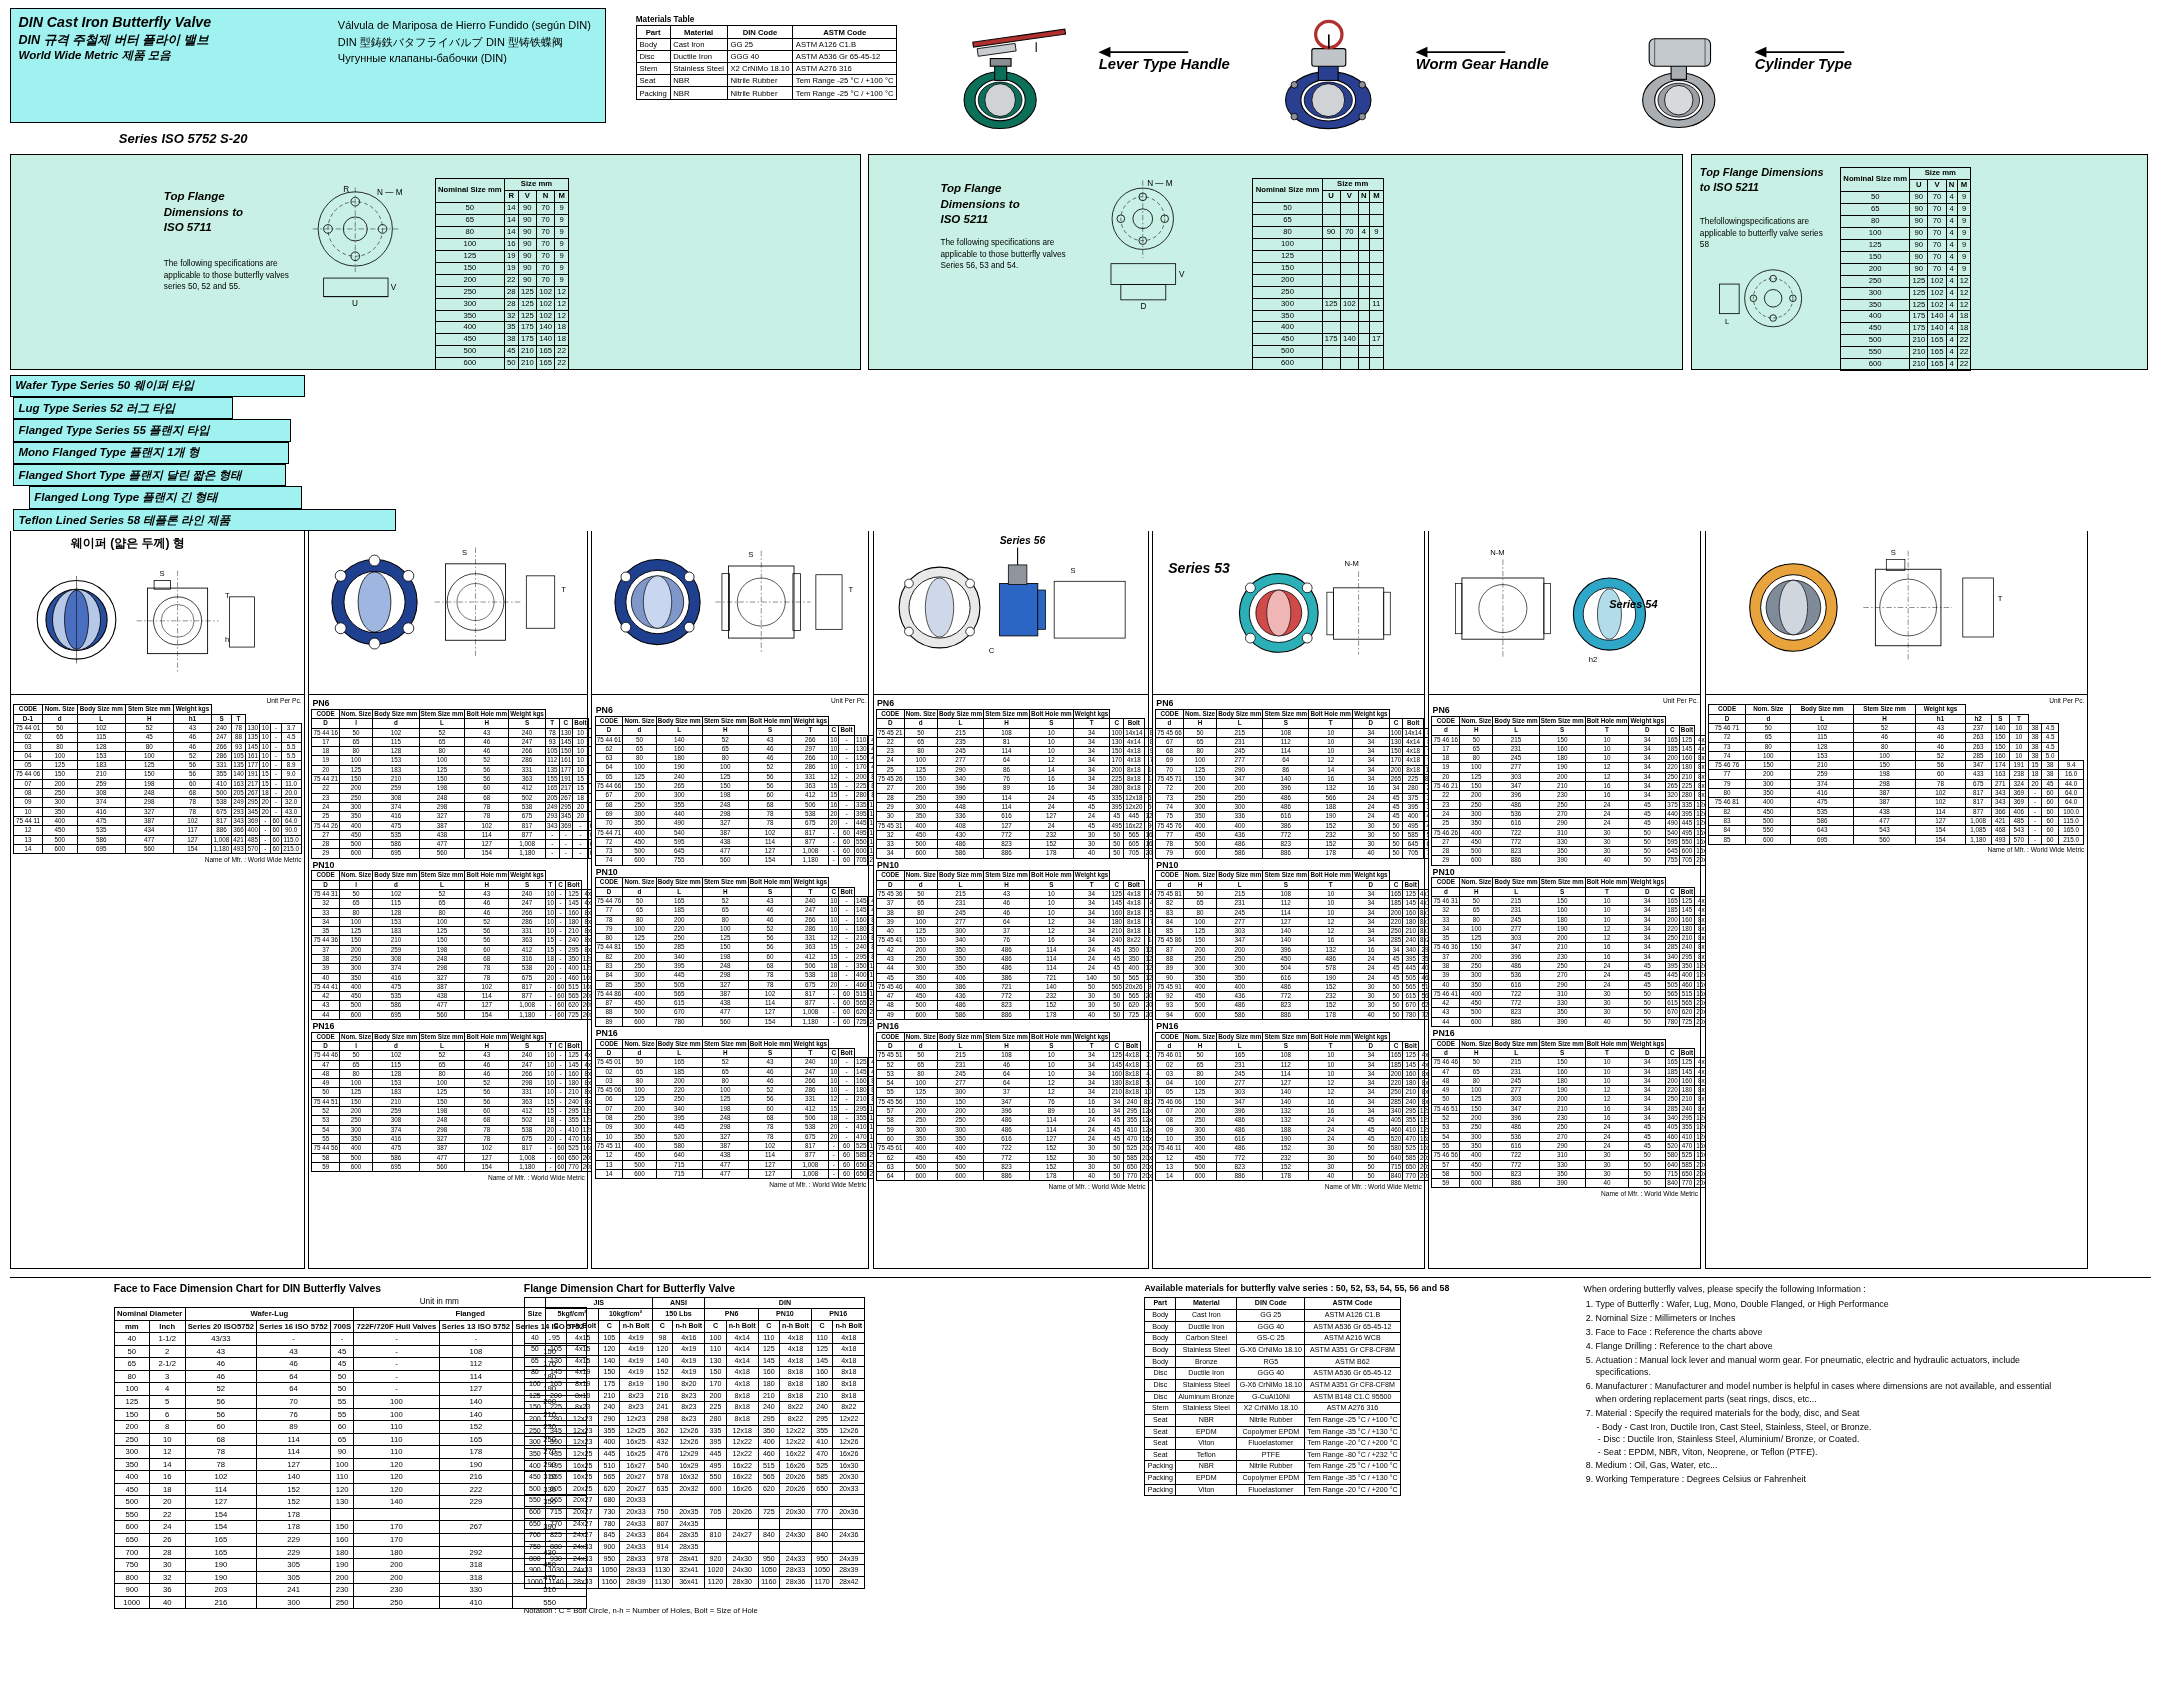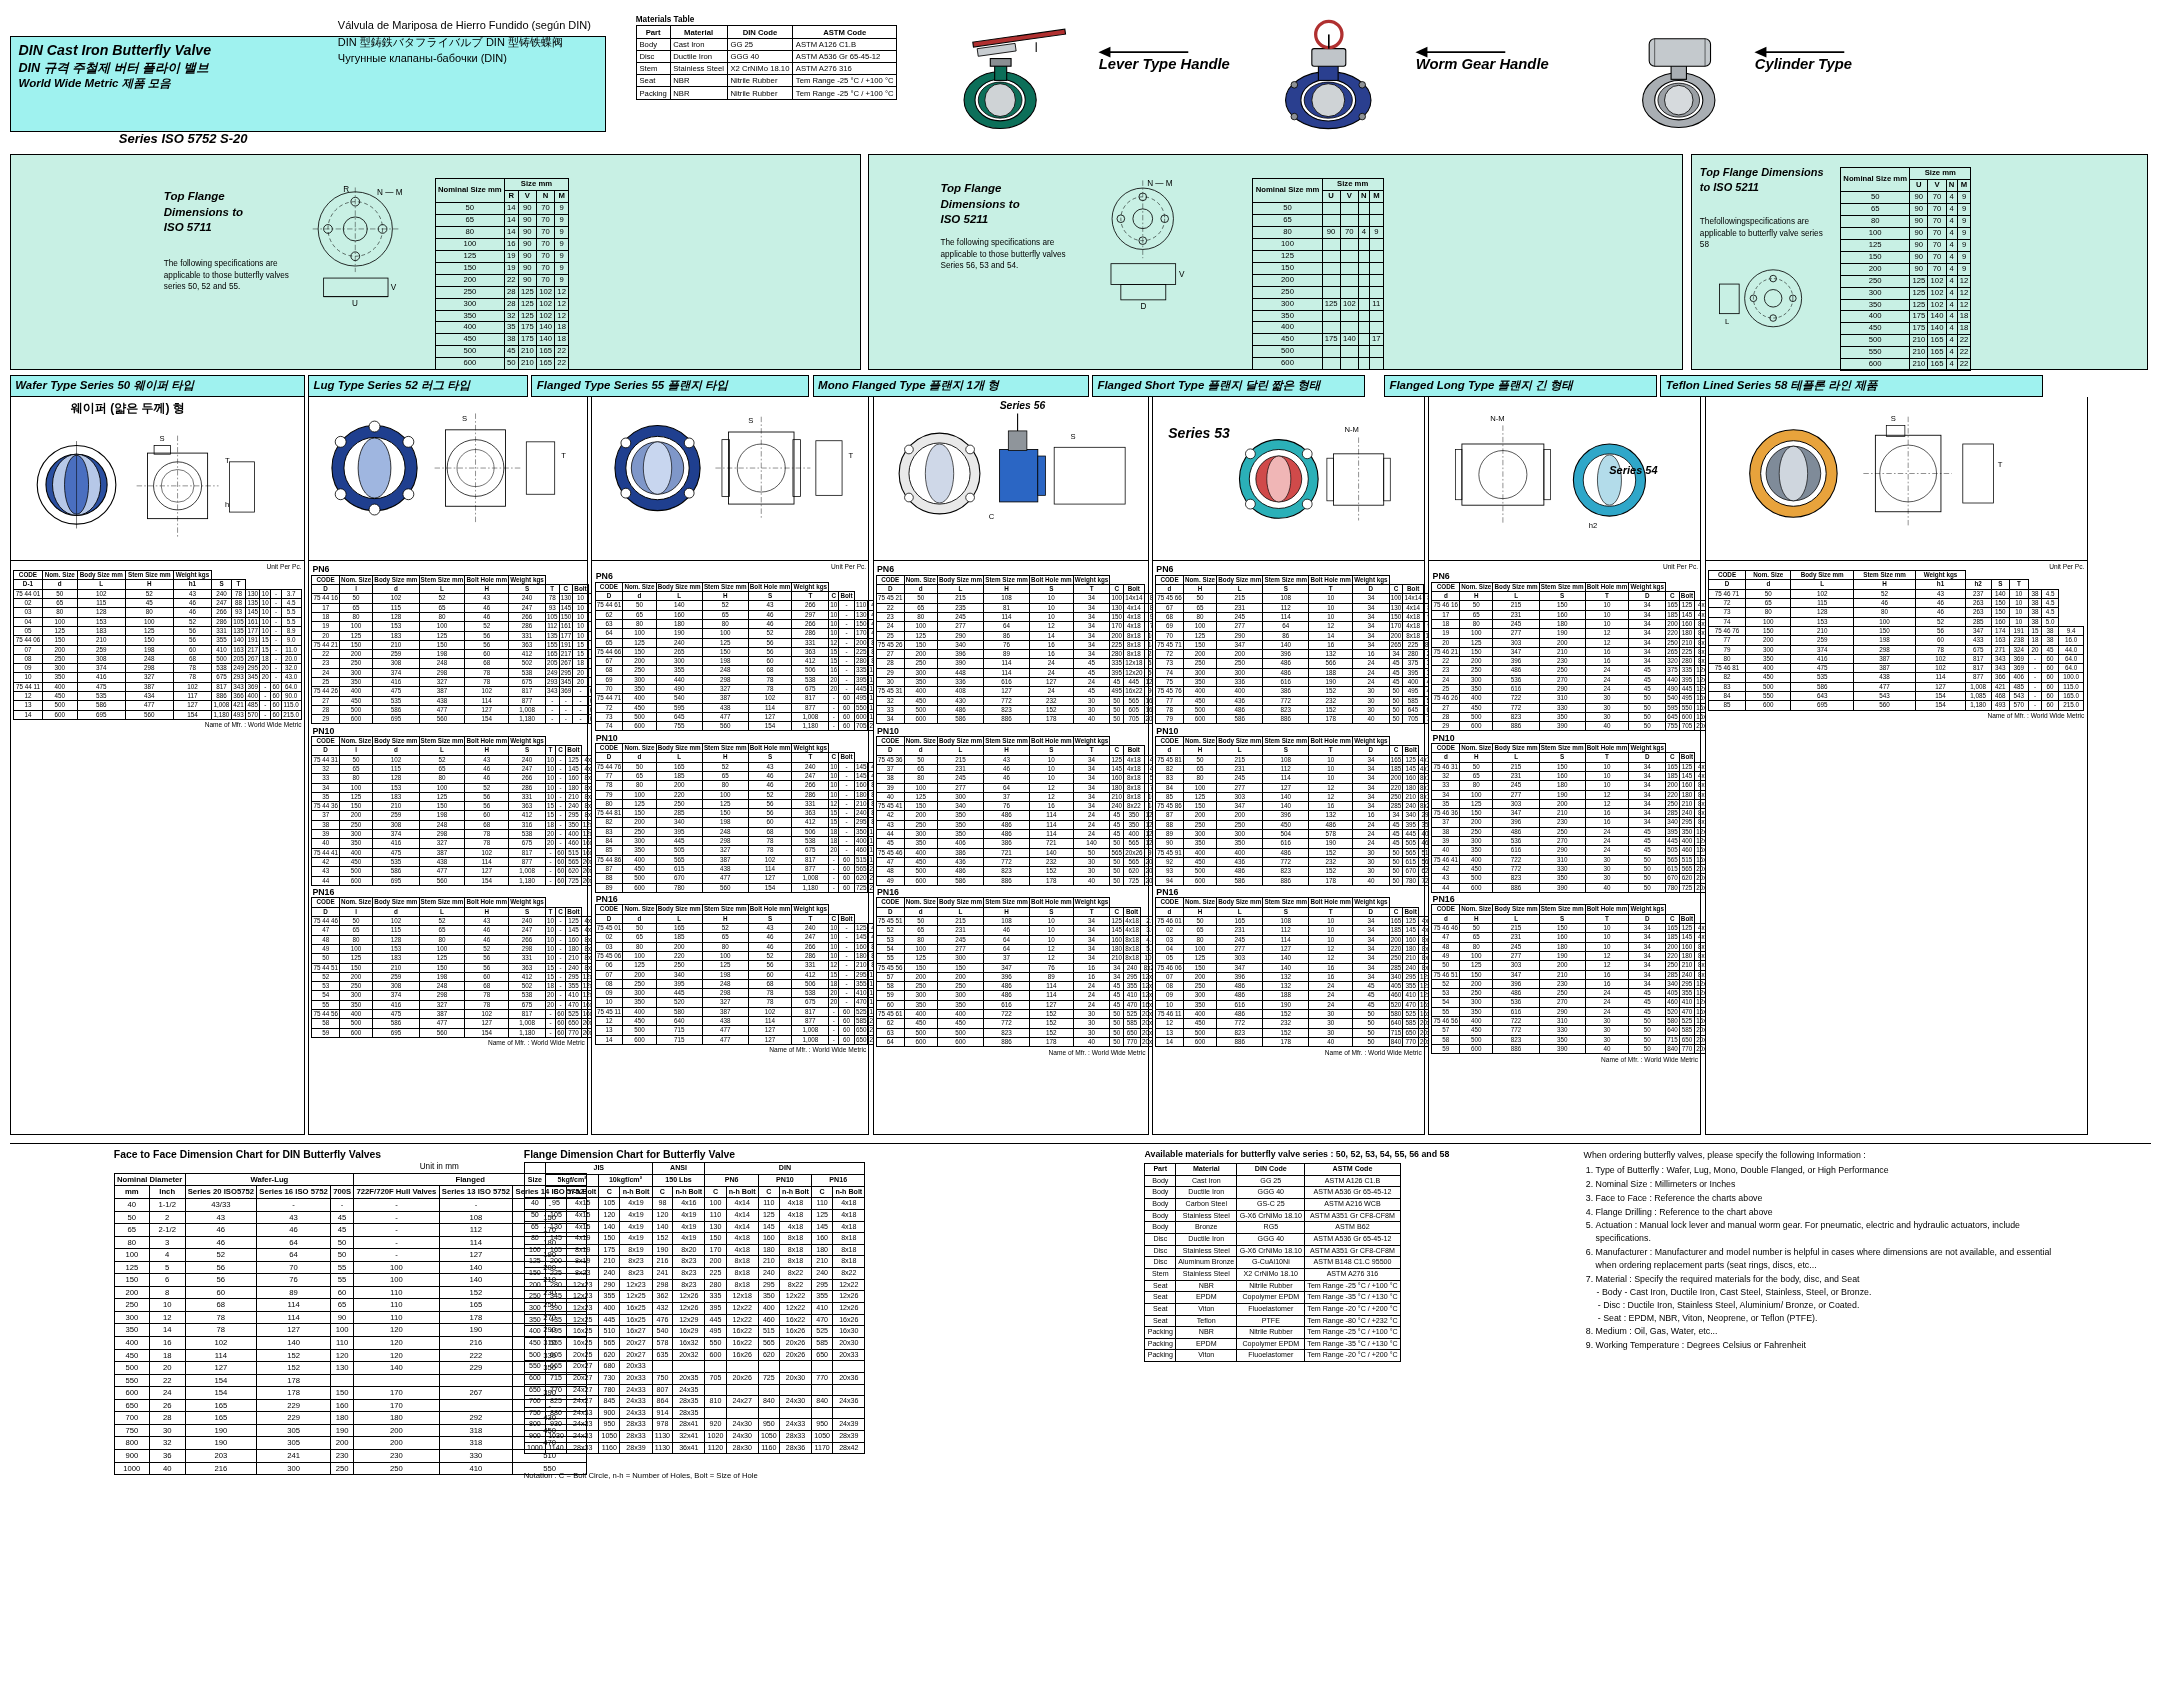--- a/index.html
+++ b/index.html
@@ -23,21 +23,21 @@
   .handles{position:absolute;left:919px;top:5.5px;width:1231px;height:131px;}
   .handle-label{position:absolute;font-style:italic;font-weight:bold;font-size:14.8px;}
   .flangeRow{display:flex;margin-top:5.5px;}
   .fcell{border:1.1px solid #000;background:#c8f0e4;box-sizing:border-box;position:relative;}
   .fcap{font-style:italic;font-weight:bold;font-size:11.5px;line-height:1.35;}
   .ftxt{font-size:8.2px;line-height:1.35;}
   table.small{border-collapse:collapse;font-size:7.7px;}
   table.small td,table.small th{border:0.5px solid #000;padding:0px 2.2px;text-align:center;white-space:nowrap;line-height:1.42;}
 
   
-  .stripRow{display:flex;margin-top:4.4px;}
+  .stripRow{display:flex;margin-top:4.4px;flex-direction:column;}
   .strip{border:1.1px solid #000;background:#9ff2ef;box-sizing:border-box;font-style:italic;font-weight:bold;font-size:11.5px;padding:2.7px 4.4px;white-space:nowrap;overflow:hidden;}
 
   
   .drawRow{display:flex;}
   .drawCell{border:1.1px solid #000;border-top:none;box-sizing:border-box;position:relative;background:#fff;}
 
   
   .dataRow{display:flex;}
   .dataCell{border:1.1px solid #000;border-top:none;box-sizing:border-box;position:relative;padding:2.2px 2.2px 2.2px 2.2px;background:#fff;}
   .pn{font-weight:bold;font-size:8.8px;margin:1.1px 0 0.5px 1.1px;}
@@ -55,21 +55,21 @@
   .notes li{margin-bottom:1.1px;}
   ol.notes-ol{margin:2.2px 0 0 12px;padding:0;}
   svg{display:block;}
 </style>
 </head>
 <body>
 
 <div class="page">
 
   <div class="header" style="position:relative;height:141px;">
-    <div class="titlebox" style="height:96px;margin-top:28px;">
+    <div class="titlebox" style="height:115px;">
       <div class="ln">DIN Cast Iron Butterfly Valve</div>
       <div class="ln2">DIN 규격 주철제 버터 플라이 밸브</div>
       <div class="ln3">World Wide Metric 제품 모음</div>
     </div>
     <div class="esp">
       <div>Válvula de Mariposa de Hierro Fundido  (según DIN)</div>
       <div>DIN 型鋳鉄バタフライバルブ   DIN 型铸铁蝶阀</div>
       <div>Чугунные клапаны-бабочки (DIN)</div>
     </div>
     <div class="series" style="position:absolute;left:71px;top:114px;margin-left:38px;">Series ISO 5752 S-20</div>

